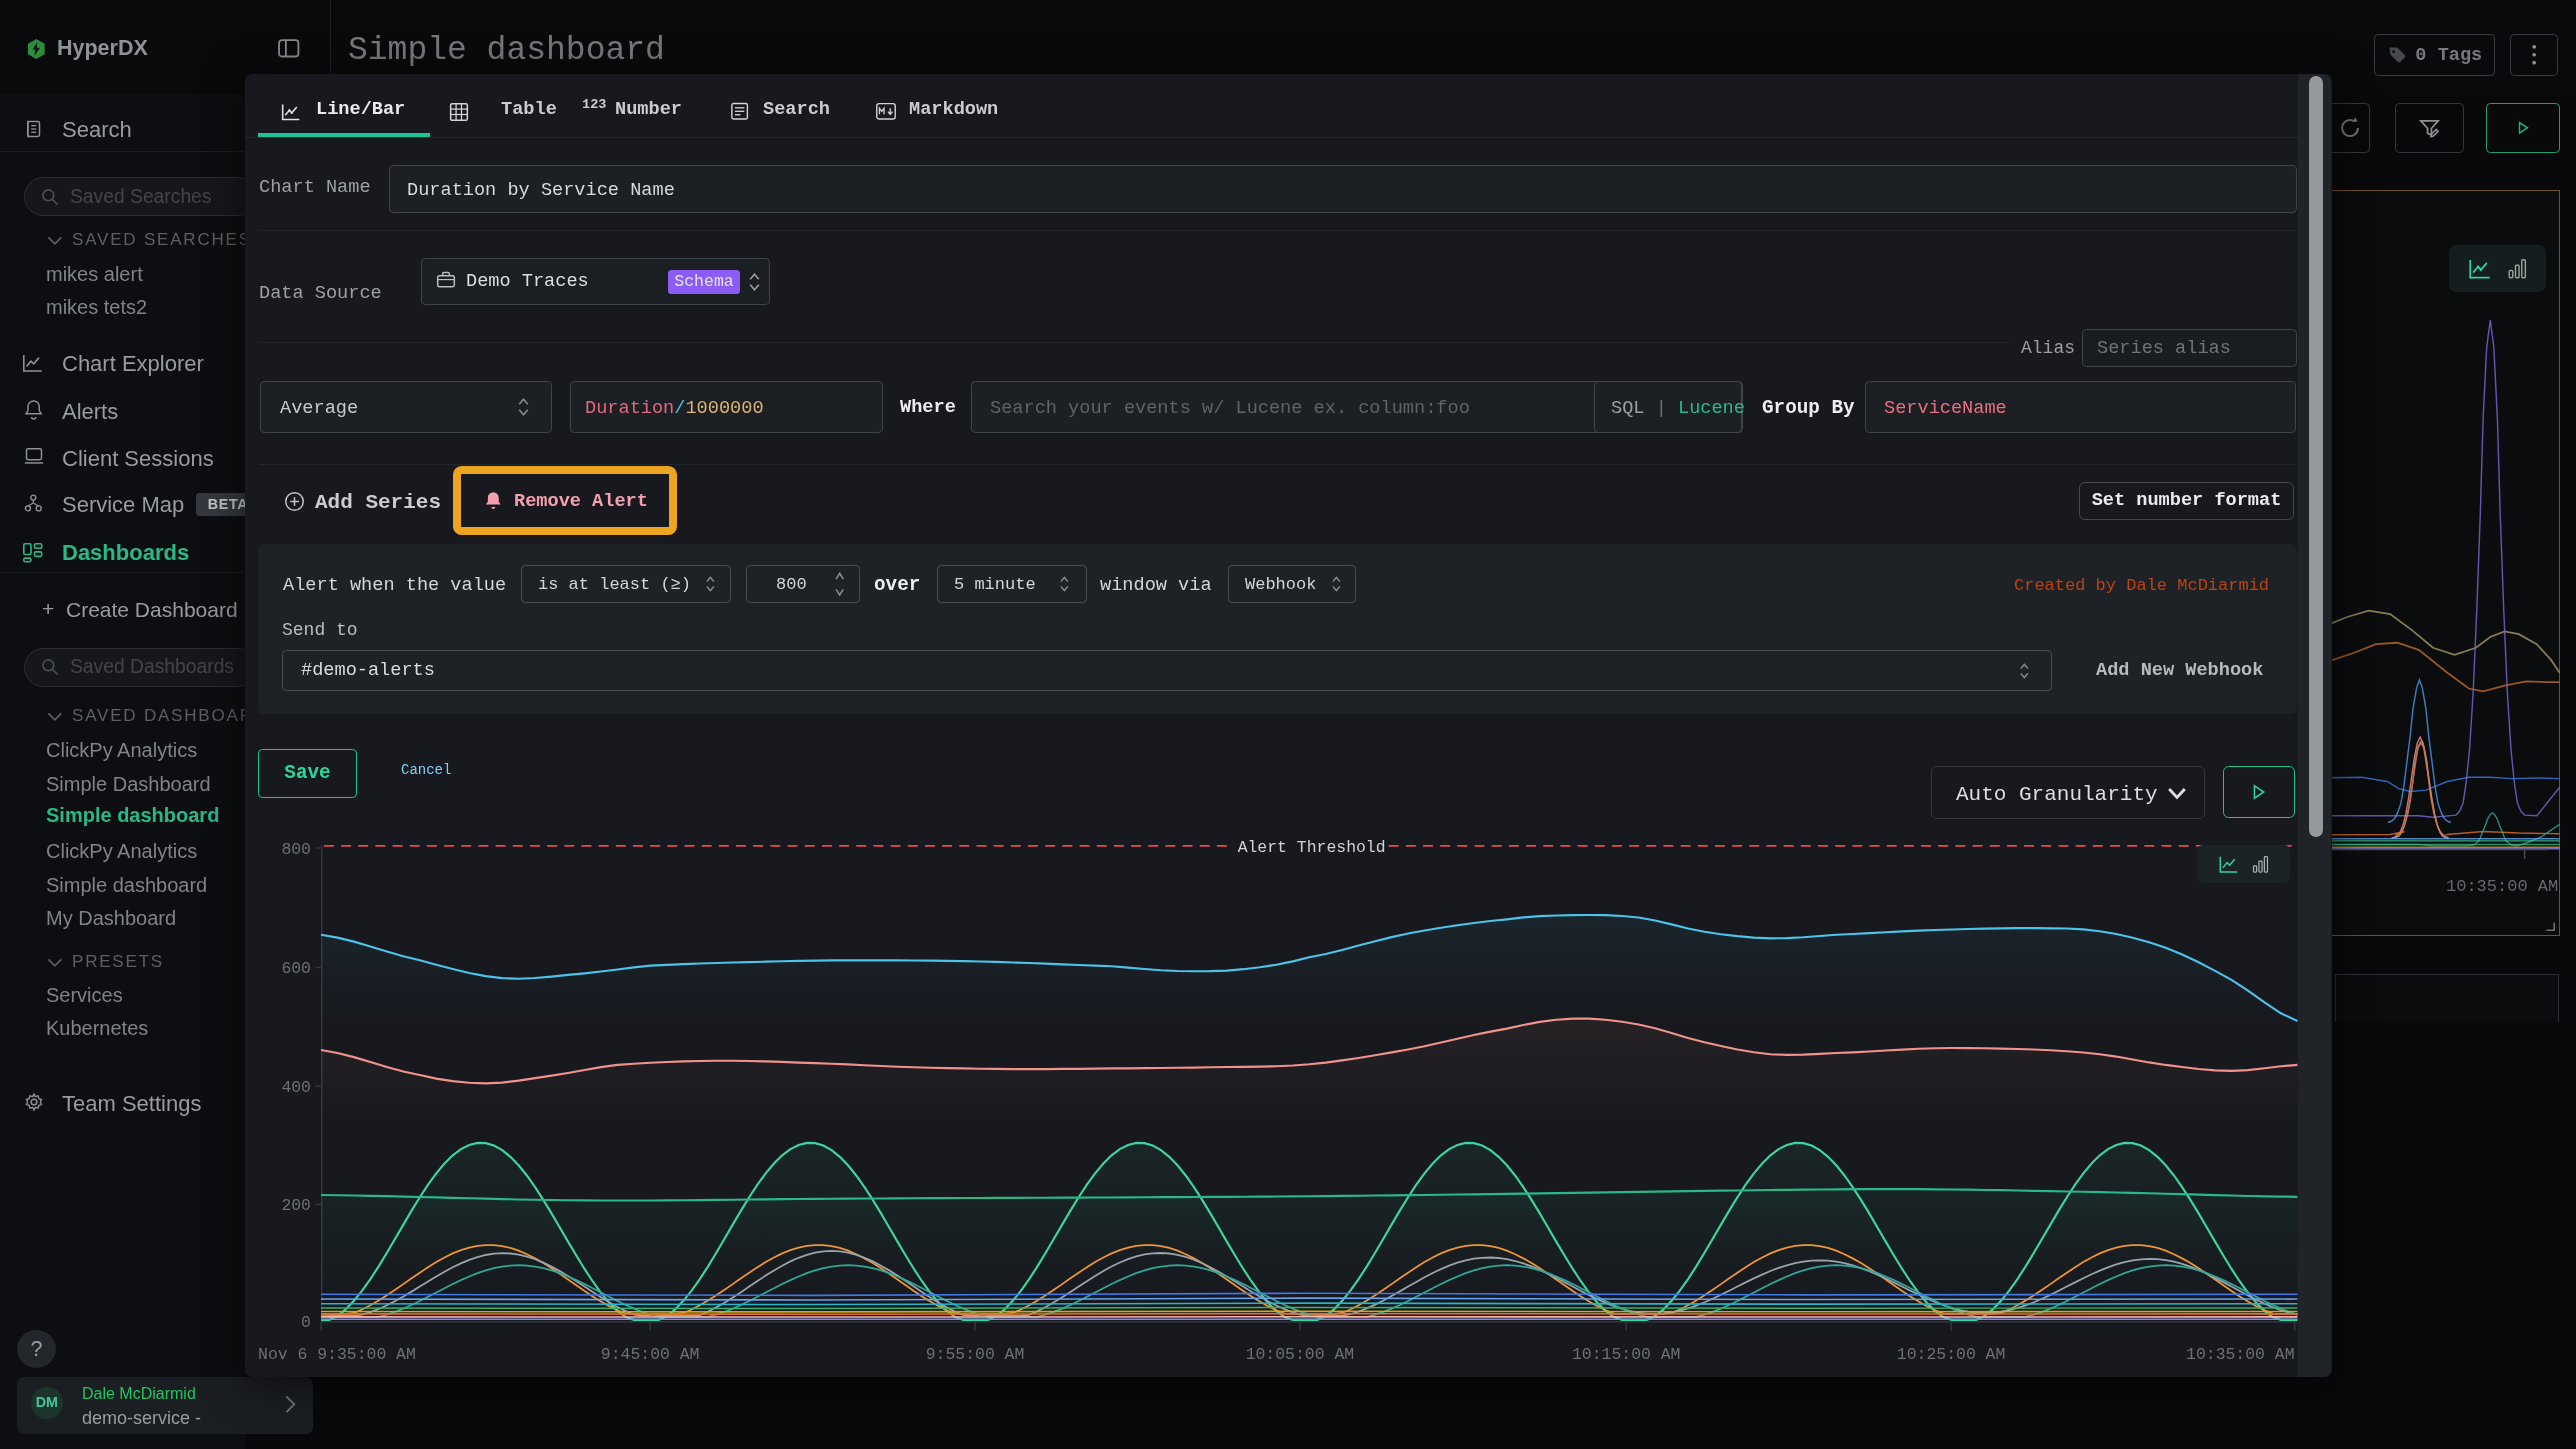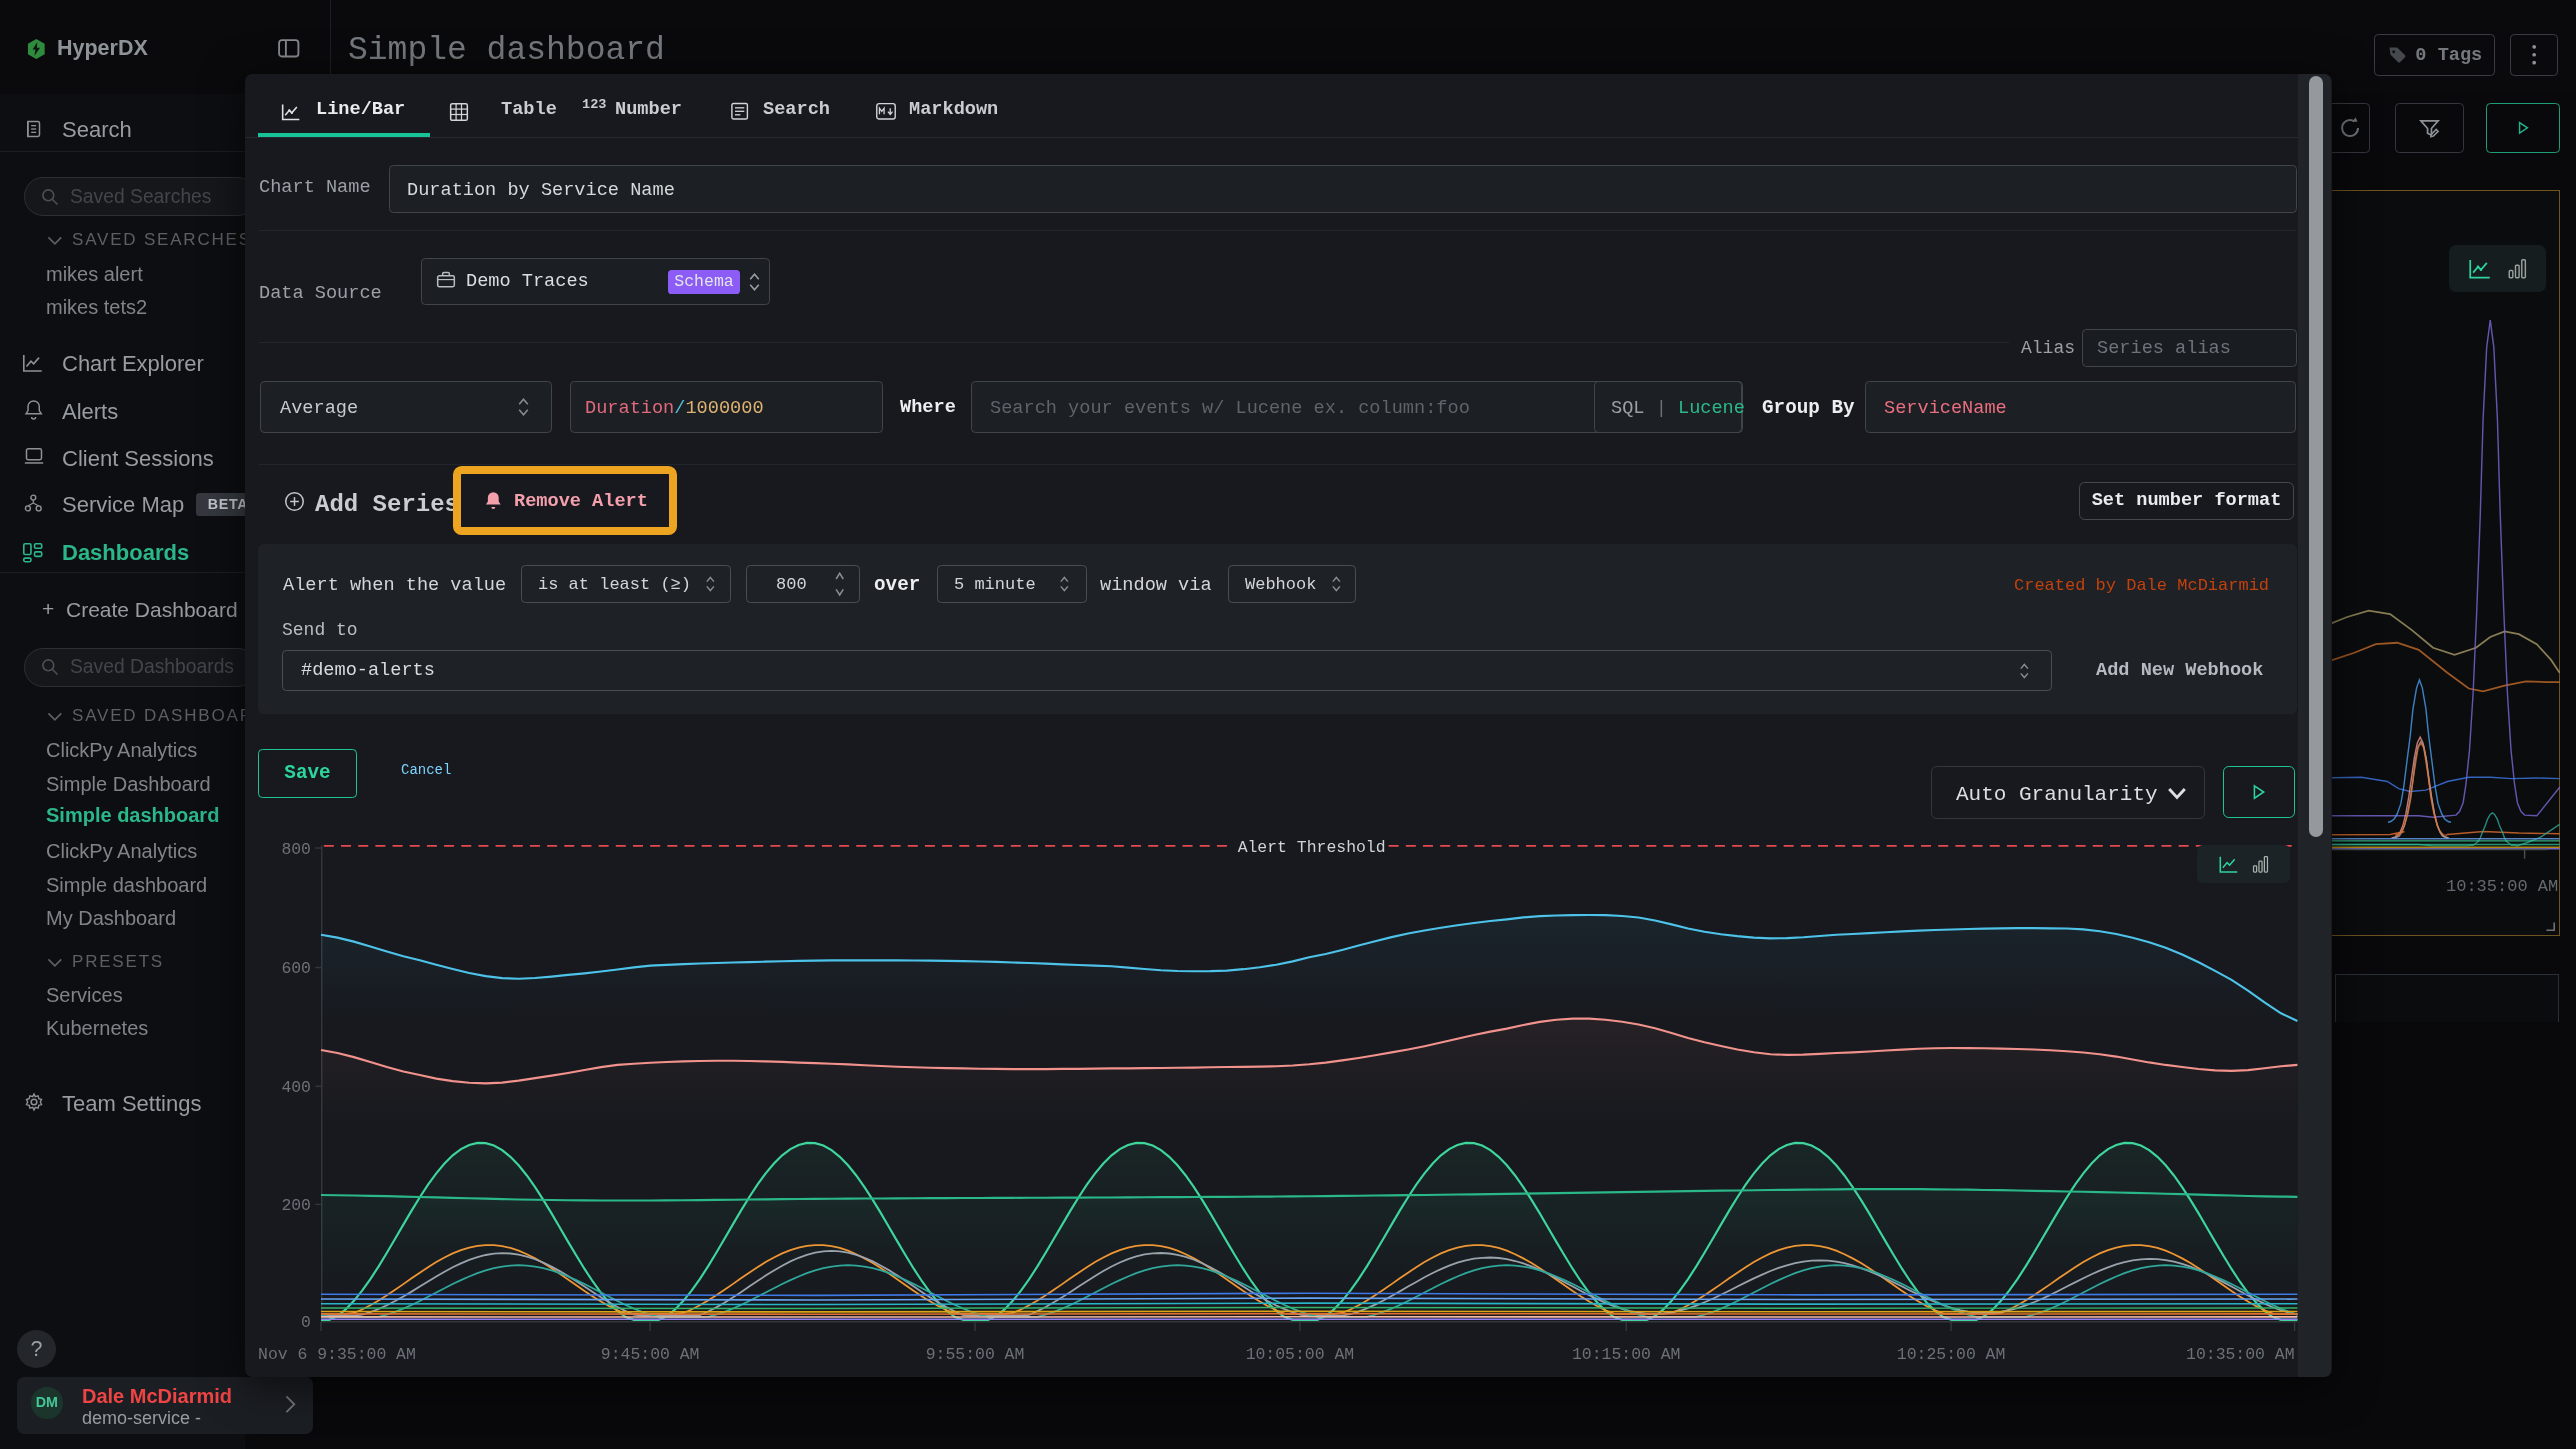--- a/index.html
+++ b/index.html
@@ -187,21 +187,21 @@
 <svg class="abs" style="left:23.6px;top:1092px;" width="20" height="20" viewBox="0 0 24 24">
     <circle cx="12" cy="12" r="3.4" fill="none" stroke="#8d9297" stroke-width="1.8"></circle>
     <path d="M12 2.5 l1.6 3 3.3 -0.8 0.9 3.3 3.2 1 -1.4 3 1.4 3 -3.2 1 -0.9 3.3 -3.3 -0.8 -1.6 3 -1.6 -3 -3.3 0.8 -0.9 -3.3 -3.2 -1 1.4 -3 -1.4 -3 3.2 -1 0.9 -3.3 3.3 0.8 Z" fill="none" stroke="#8d9297" stroke-width="1.7"></path>
   </svg>
 <div class="abs sans" style="left:62px;top:1091px;font-size:22px;color:#979ca2;">Team Settings</div>
 
 <div class="abs sans" style="left:17px;top:1330px;width:39px;height:38px;background:#23262b;border-radius:50%;color:#9aa0a5;font-size:21.5px;line-height:38px;text-align:center;">?</div>
 
 <div class="abs" style="left:17px;top:1377px;width:296px;height:57px;background:#1b1e23;border-radius:7.2px;"></div>
 <div class="abs sans" style="left:31px;top:1387px;width:31.5px;height:31.5px;background:#1c352c;border-radius:50%;color:#45c598;font-size:14.3px;font-weight:bold;line-height:31.5px;text-align:center;">DM</div>
-<div class="abs sans" style="left:82px;top:1385px;font-size:20px;font-weight:bold;color:#ef4444;">Dale McDiarmid</div>
+<div class="abs sans" style="left:82px;top:1385px;font-size:16px;font-weight:normal;color:#22c55e;">Dale McDiarmid</div>
 <div class="abs sans" style="left:82px;top:1408px;font-size:18px;color:#989da2;">demo-service -</div>
 <svg class="abs" style="left:285px;top:1395px;" width="10.7" height="18.6" viewBox="0 0 15 26">
     <path d="M2 2 L13 13 L2 24" fill="none" stroke="#74787d" stroke-width="2.6"></path>
   </svg>
 
 <div class="abs" style="left:245px;top:74px;width:2087px;height:1303px;background:#17191e;border-radius:7.2px;box-shadow:0 7.2px 43px rgba(0,0,0,0.6);"></div>
 
 <div class="abs" style="left:2298px;top:74px;width:33px;height:1303px;background:#202328;border-radius:0 7.2px 7.2px 0;"></div>
 <div class="abs" style="left:2309px;top:76px;width:13.6px;height:761px;background:#95989d;border-radius:7.2px;"></div>
 
@@ -280,21 +280,21 @@
 <div class="abs" style="left:1762px;top:397px;font-size:19.3px;font-weight:bold;color:#eceef0;">Group By</div>
 <div class="fld" style="left:1865px;top:381px;width:431px;height:52px;"></div>
 <div class="abs" style="left:1884px;top:398px;font-size:18.6px;color:#ea6f7e;">ServiceName</div>
 <div class="abs" style="left:259px;top:464px;width:2037px;height:1.4px;background:#22252a;"></div>
 
 <svg class="abs" style="left:284px;top:491px;" width="21" height="21" viewBox="0 0 24 24">
     <circle cx="12" cy="12" r="10" fill="none" stroke="#c3c7cb" stroke-width="1.7"></circle>
     <line x1="12" y1="7" x2="12" y2="17" stroke="#c3c7cb" stroke-width="1.7"></line>
     <line x1="7" y1="12" x2="17" y2="12" stroke="#c3c7cb" stroke-width="1.7"></line>
   </svg>
-<div class="abs" style="left:315px;top:491px;font-size:24px;font-weight:bold;color:#c9cdd1;">Add Series</div>
+<div class="abs" style="left:315px;top:491px;font-size:21px;font-weight:bold;color:#c9cdd1;">Add Series</div>
 <div class="abs" style="left:453px;top:466px;width:224px;height:69px;border:8.6px solid #eda421;border-radius:8.6px;background:#17191e;"></div>
 <svg class="abs" style="left:484px;top:490px;" width="18.6" height="21.5" viewBox="0 0 24 26">
     <path d="M12 2 a7 7 0 0 1 7 7 v5 l2.5 4 h-19 l2.5 -4 v-5 a7 7 0 0 1 7 -7 Z" fill="#f3a0ac"></path>
     <path d="M9.5 21 a2.5 2.5 0 0 0 5 0" fill="#f3a0ac"></path>
   </svg>
 <div class="abs" style="left:514px;top:491px;font-size:18.6px;font-weight:bold;color:#f3a0ac;">Remove Alert</div>
 <div class="abs" style="left:2079px;top:482px;width:215px;height:38px;border:1.4px solid #45494f;border-radius:5.7px;color:#e9ebed;font-size:18.6px;font-weight:bold;line-height:36px;text-align:center;">Set number format</div>
 
 <div class="abs" style="left:258px;top:544px;width:2039px;height:170px;background:#1e2126;border-radius:5.7px;"></div>
 <div class="abs" style="left:283px;top:575px;font-size:18.6px;color:#d3d6d9;">Alert when the value</div>

